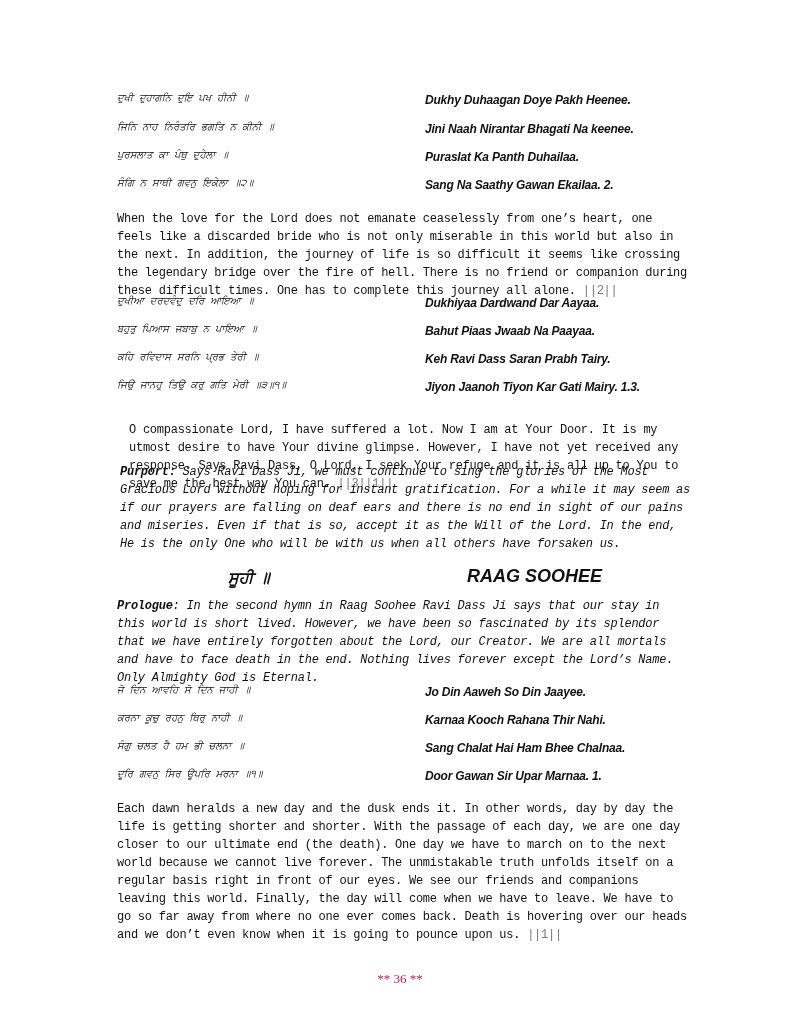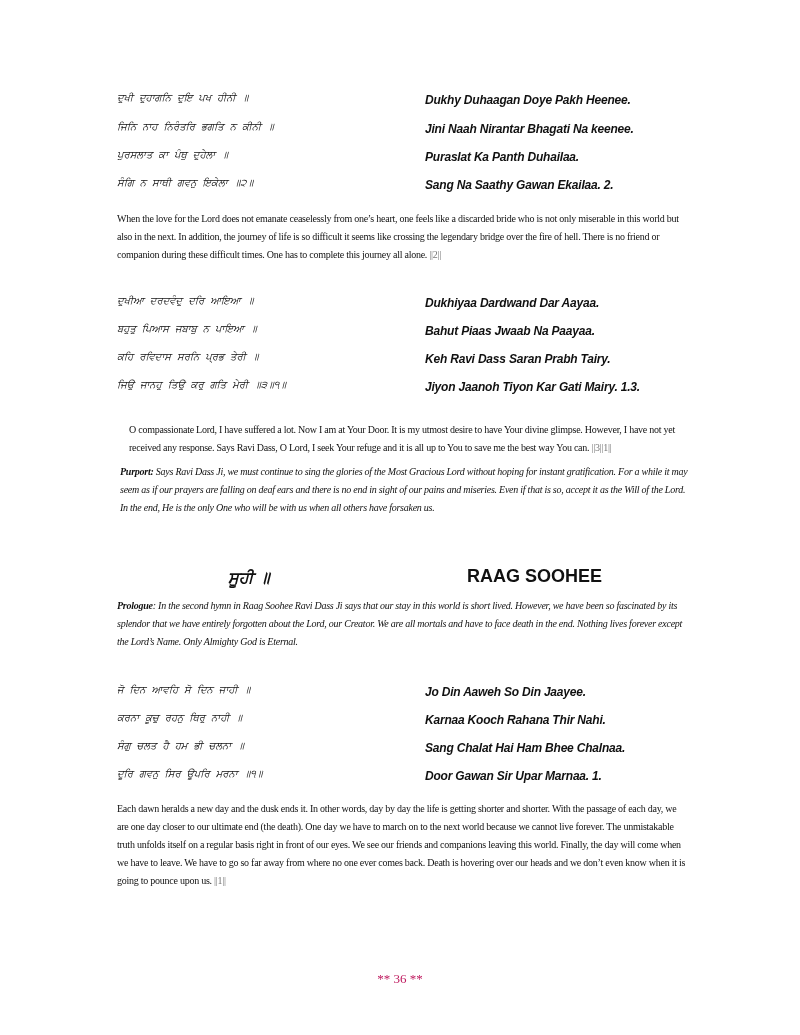--- a/index.html
+++ b/index.html
@@ -1,26 +1,26 @@
 <!DOCTYPE html>
 <html><head>
   <meta charset="utf-8">
   <style>
     html, body { margin: 0; padding: 0; background: #ffffff; }
     body { width: 800px; height: 1035px; position: relative; overflow: hidden; color: #111; }
     .page { position: absolute; left: 0; top: 0; width: 800px; height: 1035px; }
     .verse-row { position: absolute; left: 117px; width: 530px; height: 26px; }
     .gur { position: absolute; left: 0; top: 0; font-family: Liberation Mono, monospace; font-style: italic; font-size: 10px; white-space: nowrap; }
     .rom { position: absolute; left: 308px; top: 0; font-family: "Liberation Sans", sans-serif; font-style: italic; font-weight: bold; font-size: 12px; white-space: nowrap; letter-spacing: -0.2px; }
-    .para { position: absolute; left: 117px; width: 570px; font-family: Liberation Serif, serif; font-size: 10px; line-height: 18px; letter-spacing: -0.25px; }
+    .para { position: absolute; left: 117px; width: 570px; font-family: Liberation Mono, monospace; font-size: 12px; line-height: 18px; letter-spacing: -0.25px; }
     .para.it { font-style: italic; }
     .para .b { font-weight: bold; }
     .mark { color: #777; }
     .heading-gur { position: absolute; left: 228px; top: 568px; font-family: "DejaVu Sans", sans-serif; font-style: italic; font-weight: bold; font-size: 16px; }
-    .heading-rom { position: absolute; left: 467px; top: 566px; font-family: "Liberation Sans", sans-serif; font-weight: bold; font-size: 18px; }
+    .heading-rom { position: absolute; left: 467px; top: 566px; font-family: "Liberation Sans", sans-serif; font-style: italic; font-weight: bold; font-size: 18px; }
     .pagenum { position: absolute; left: 0; width: 800px; top: 971px; text-align: center; font-family: "Liberation Serif", serif; font-size: 13px; color: #be185d; }
   </style>
 </head>
 <body>
 
 <div class="page">
 
   <div>
     <div class="verse-row" style="top:93px;">
       <span class="gur">ਦੁਖੀ ਦੁਹਾਗਨਿ ਦੁਇ ਪਖ ਹੀਨੀ ॥</span>

